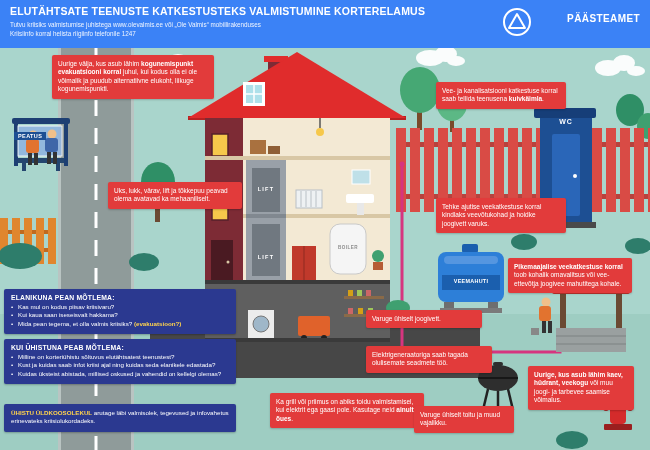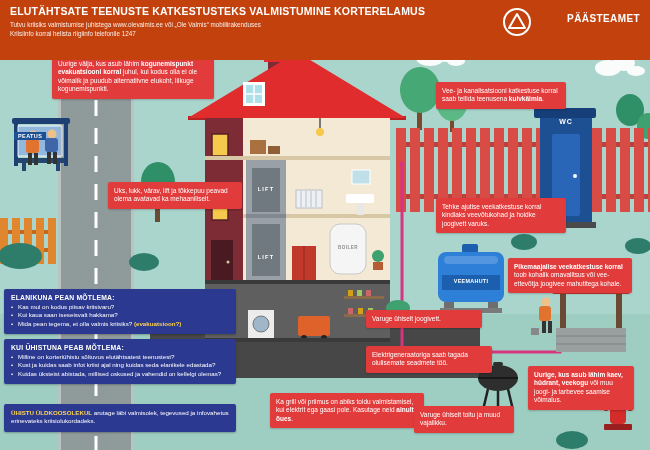--- a/index.html
+++ b/index.html
@@ -1,20 +1,20 @@
 <!DOCTYPE html>
 <html><head>
 <meta charset="utf-8">
 <style>
   html,body{margin:0;padding:0;background:#5f6b6a;}
   .poster{position:relative;width:650px;height:450px;overflow:hidden;background:#a9d5cc;
           font-family:"Liberation Sans",sans-serif;}
 
   
-  .header{position:absolute;top:0;left:0;width:650px;height:60px;background:#c2410c;z-index:30;}
+  .header{position:absolute;top:0;left:0;width:650px;height:48px;background:#3b82f6;z-index:30;}
   .header .title{position:absolute;left:10px;top:5px;font-size:10.5px;font-weight:bold;color:#fff;letter-spacing:.2px;}
   .header .sub{position:absolute;left:10px;color:rgba(255,255,255,.92);font-size:6.3px;}
   .header .sub1{top:21px;}
   .header .sub2{top:30px;}
   .brand{position:absolute;right:10px;top:13px;font-size:10px;font-weight:bold;color:#fff;letter-spacing:.4px;}
   .logo{position:absolute;right:118px;top:7px;width:30px;height:30px;}
 
   
   .scene{position:absolute;top:44px;left:0;width:650px;height:406px;}
   .scene svg{position:absolute;top:0;left:0;}

